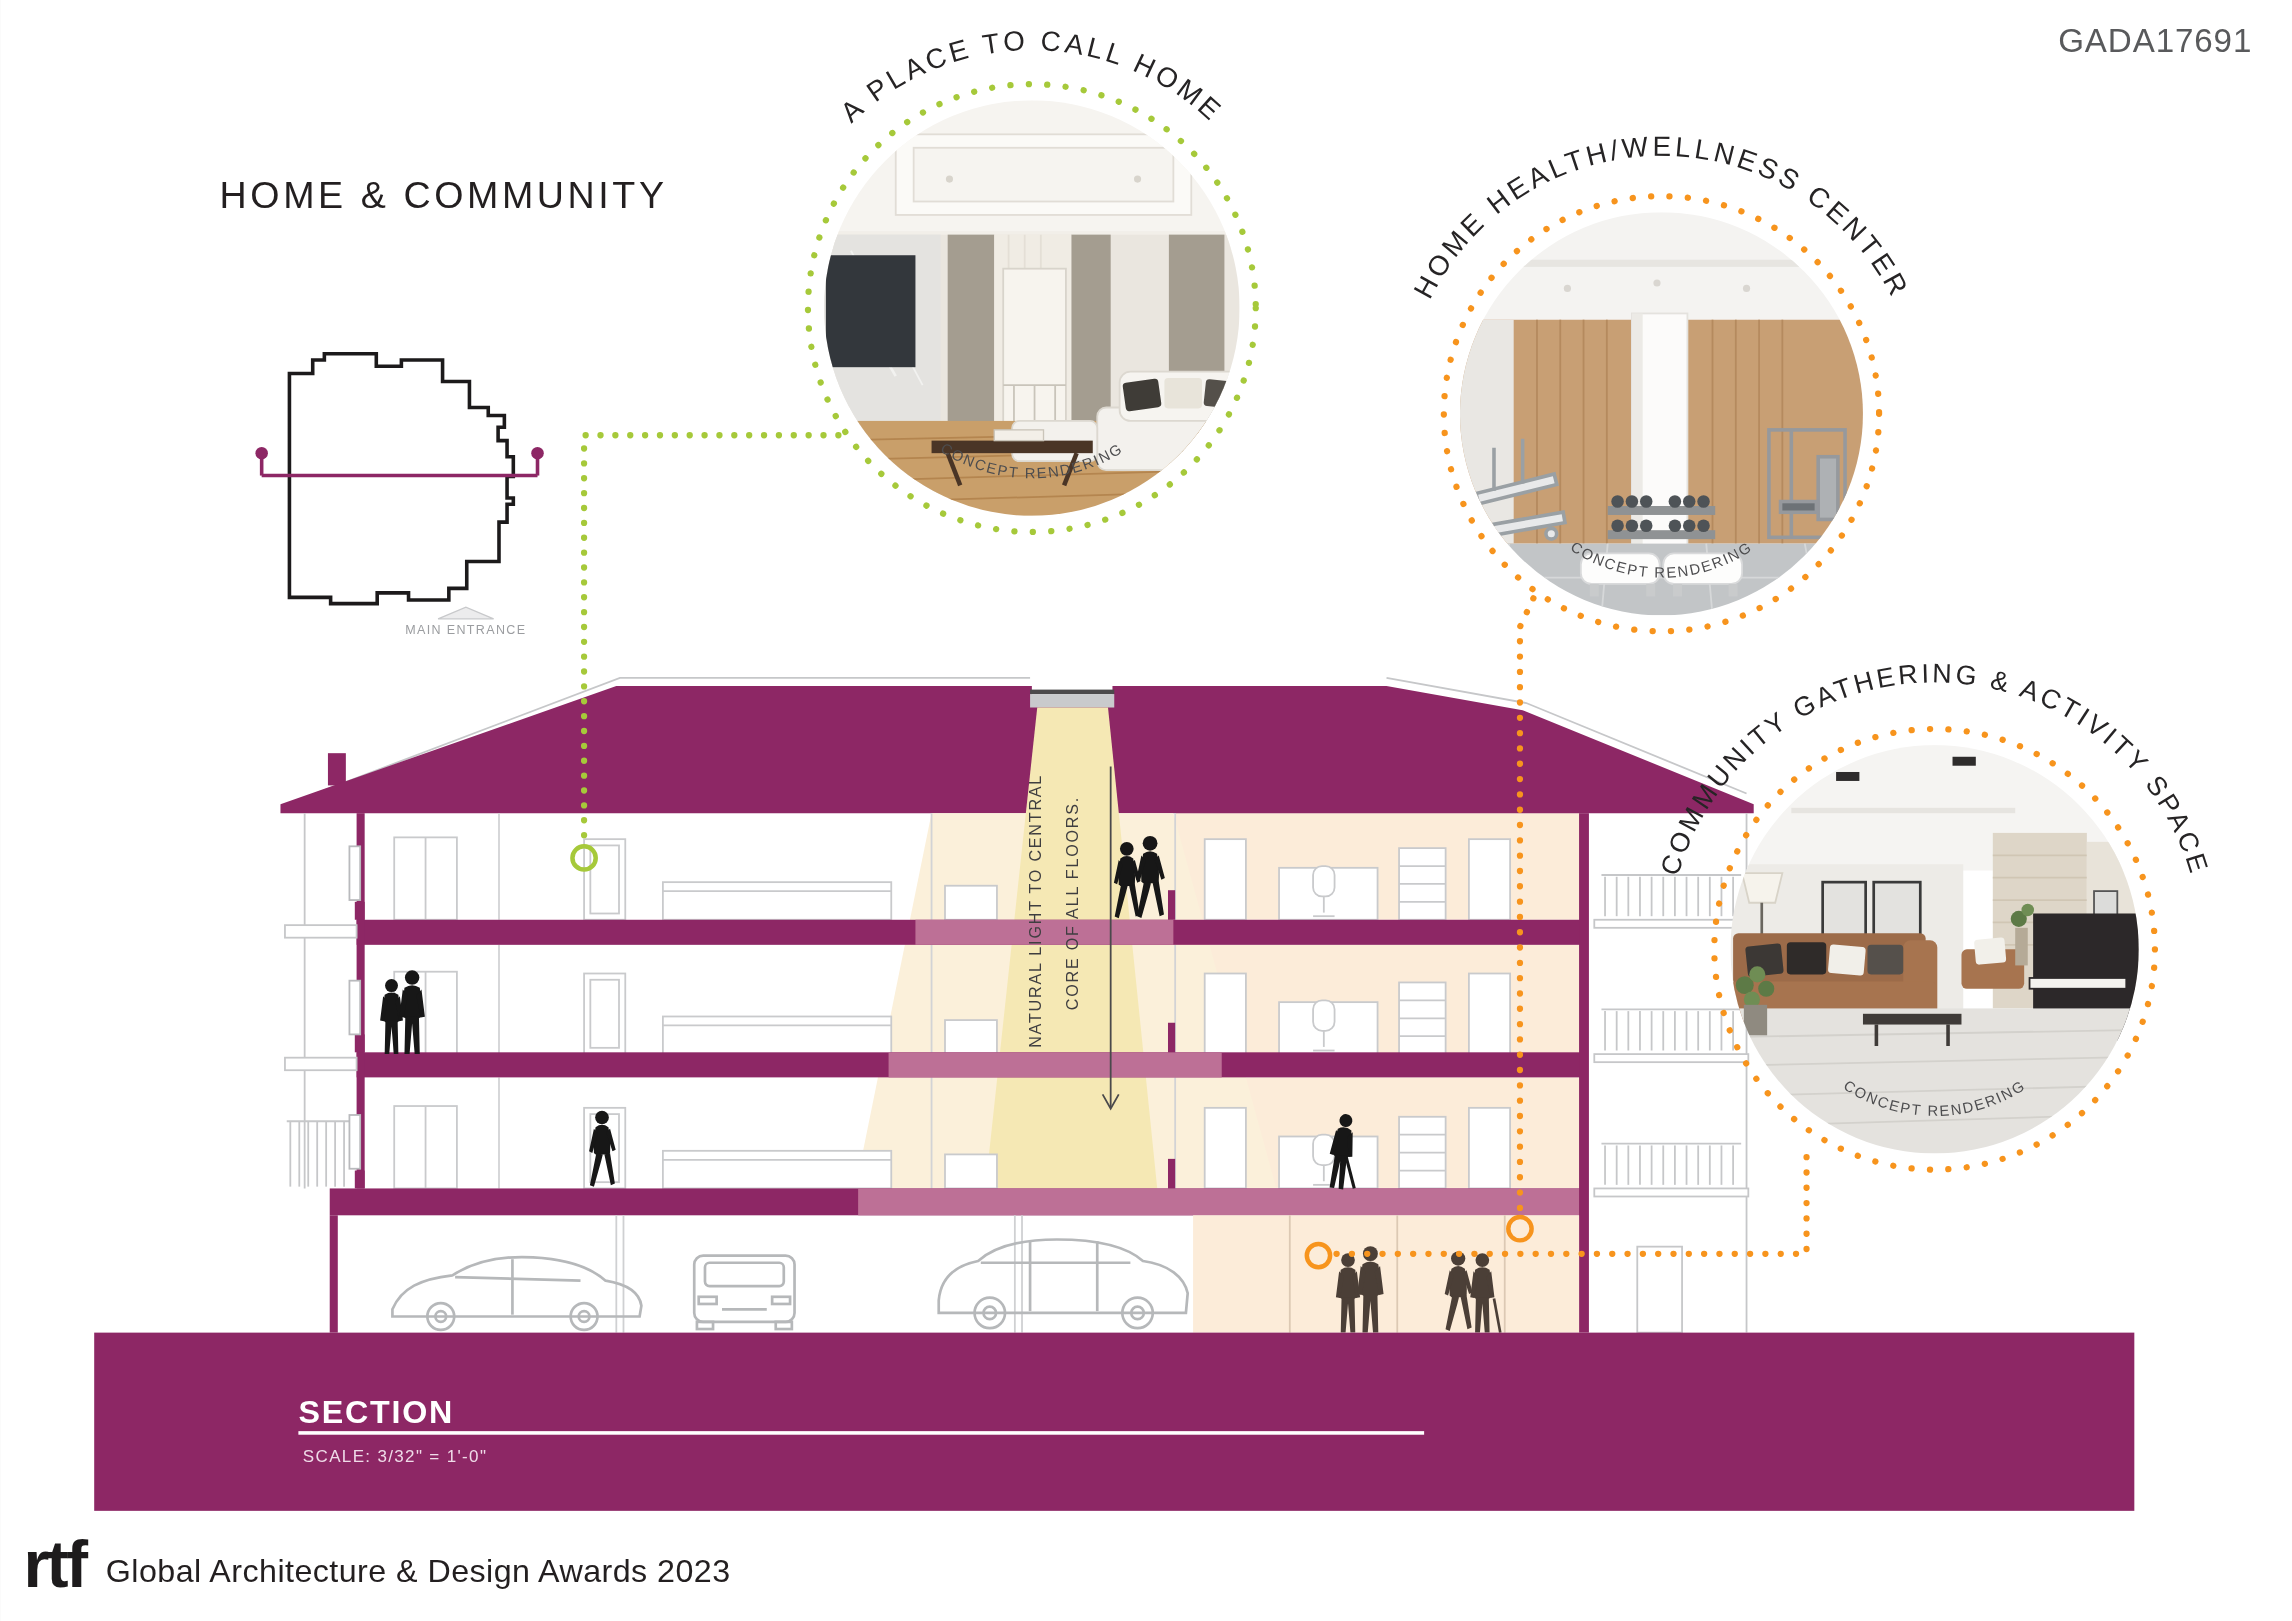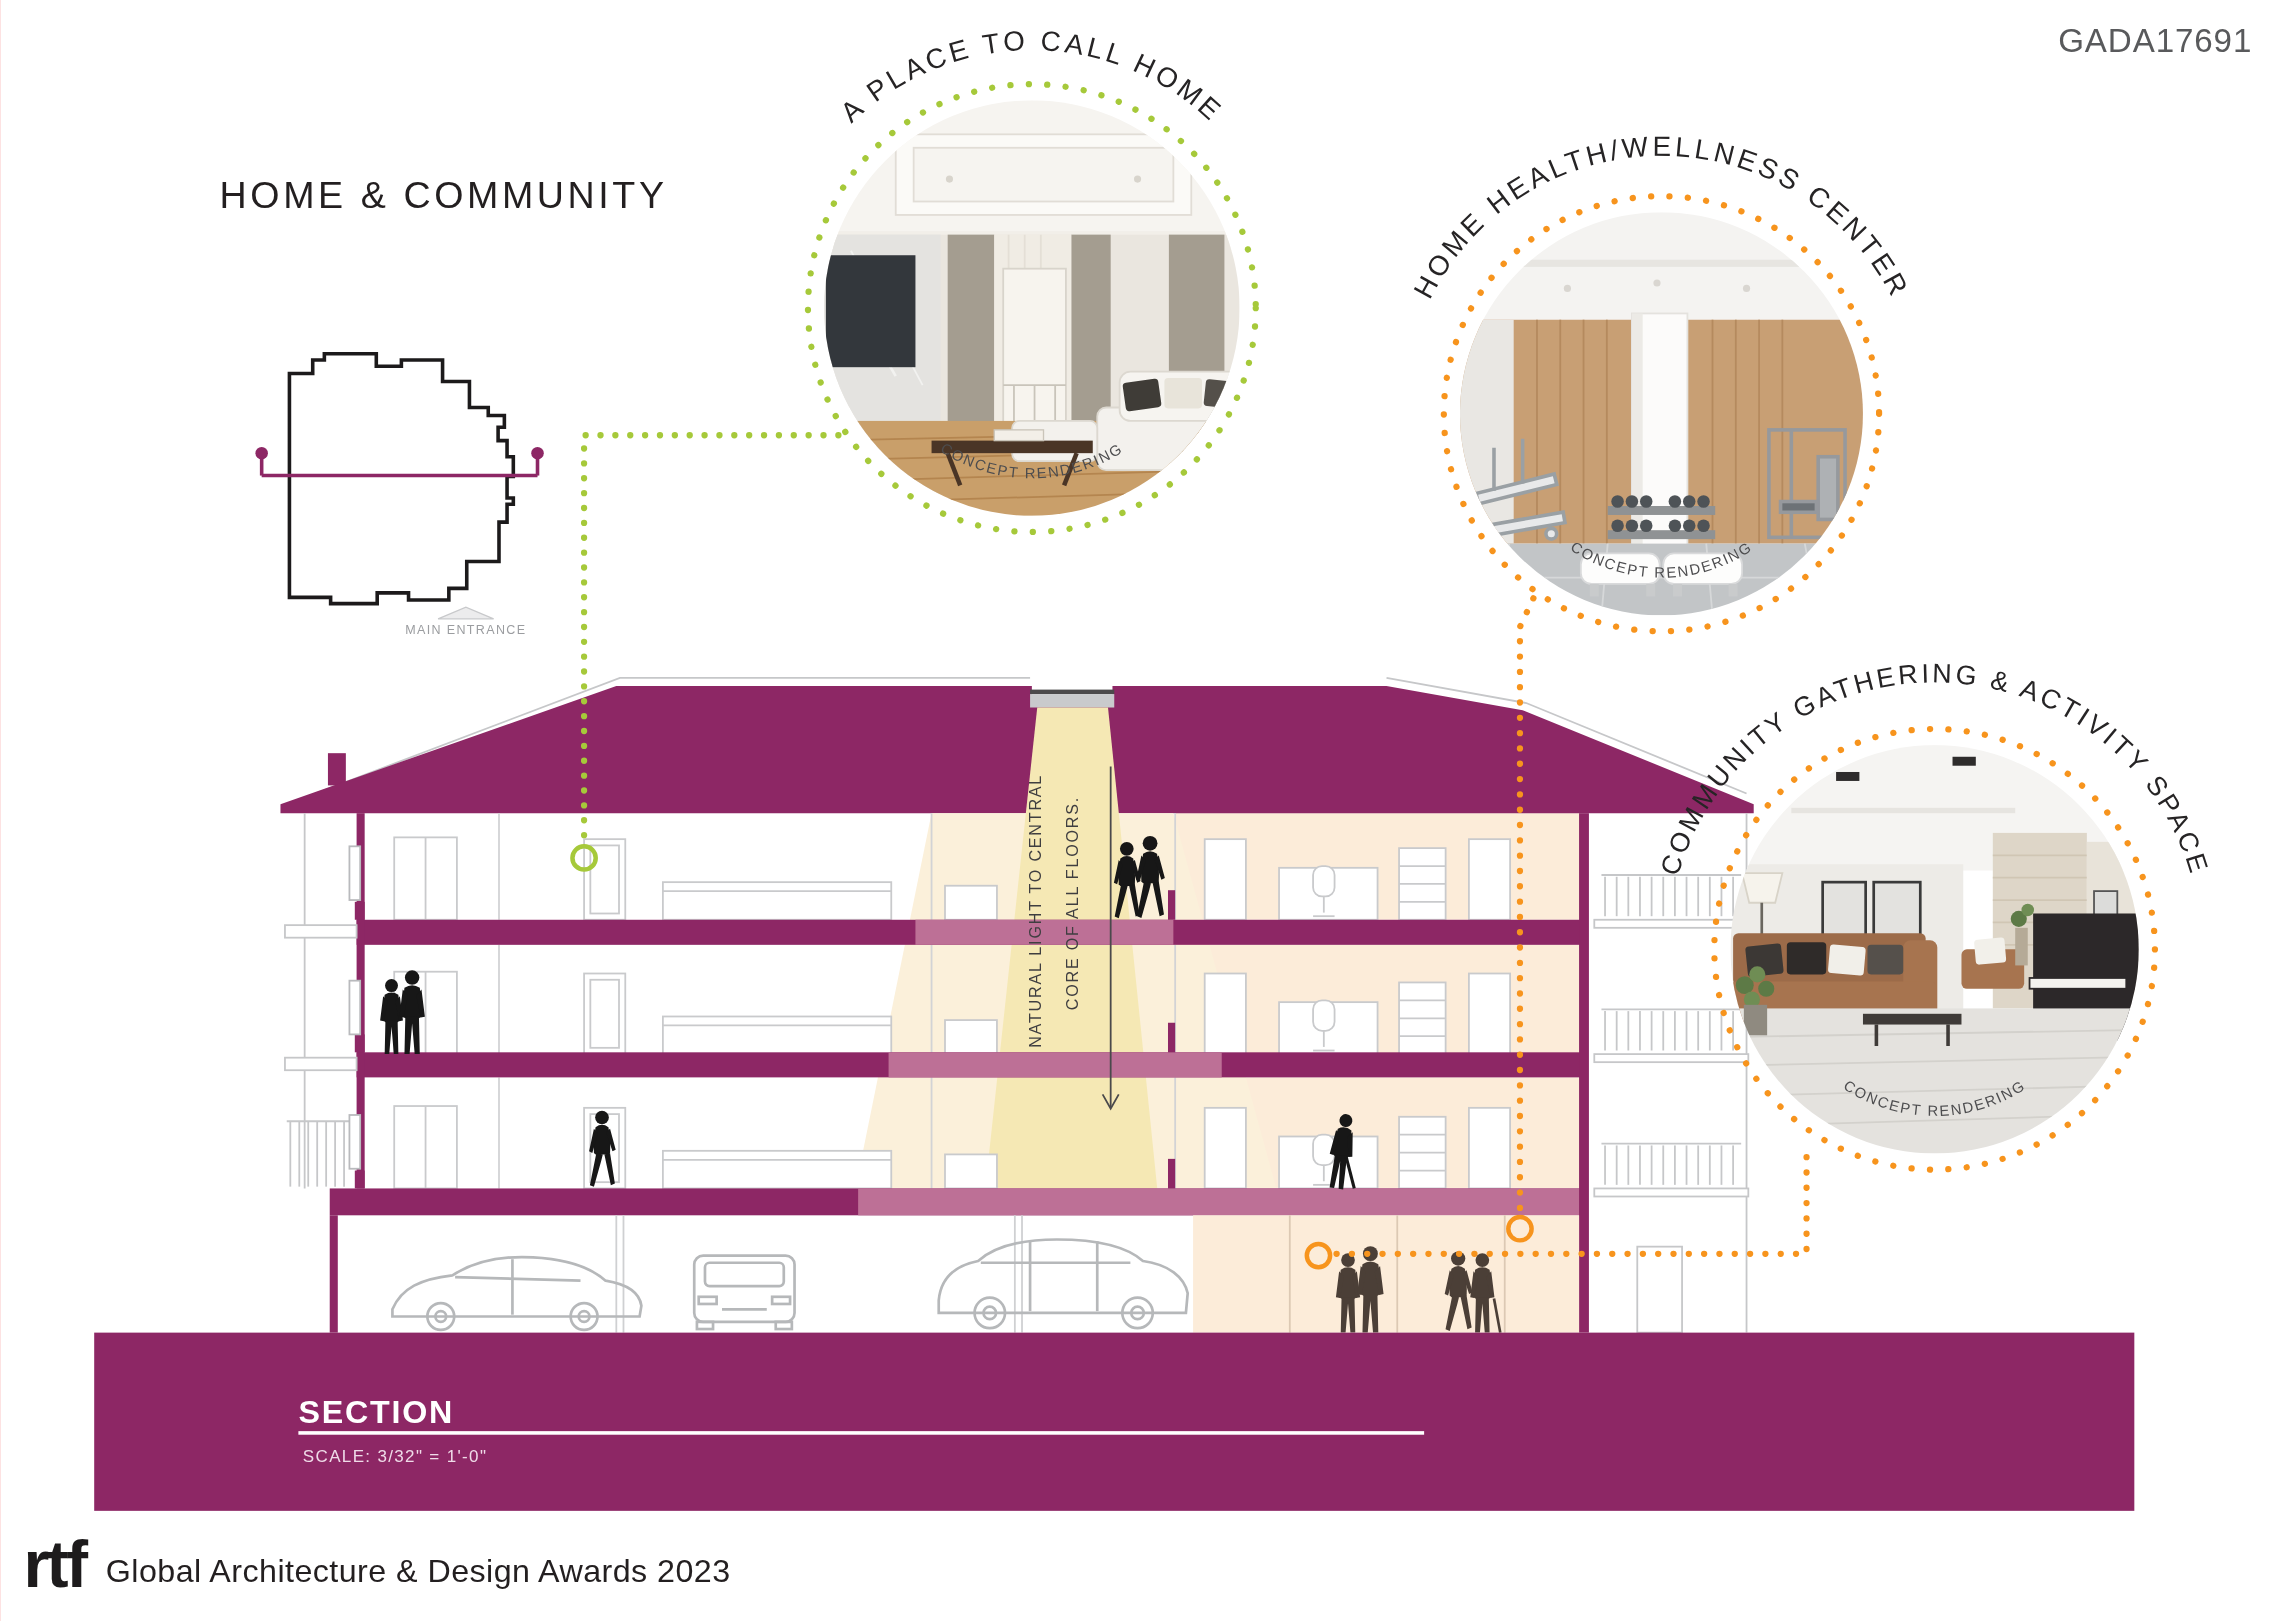--- a/index.html
+++ b/index.html
@@ -1,17 +1,17 @@
 <!DOCTYPE html>
 <html style="font-size:14.3px"><head>
 <meta charset="utf-8">
 <style>
   html,body{margin:0;padding:0;background:#ffffff;}
   body{font-family:"Liberation Sans", sans-serif;}
-  .board{position:relative;width:2293px;height:1621px;background:#ef4444;overflow:hidden;}
+  .board{position:relative;width:2293px;height:1621px;background:#e5e5e5;overflow:hidden;}
   svg{display:block;}
   text{font-family:"Liberation Sans", sans-serif;}
 </style>
 </head>
 <body>
 
 <div class="board">
 <svg width="2293" height="1621" viewBox="0 0 2560 1810">
   <defs>
     <clipPath id="clip1">

